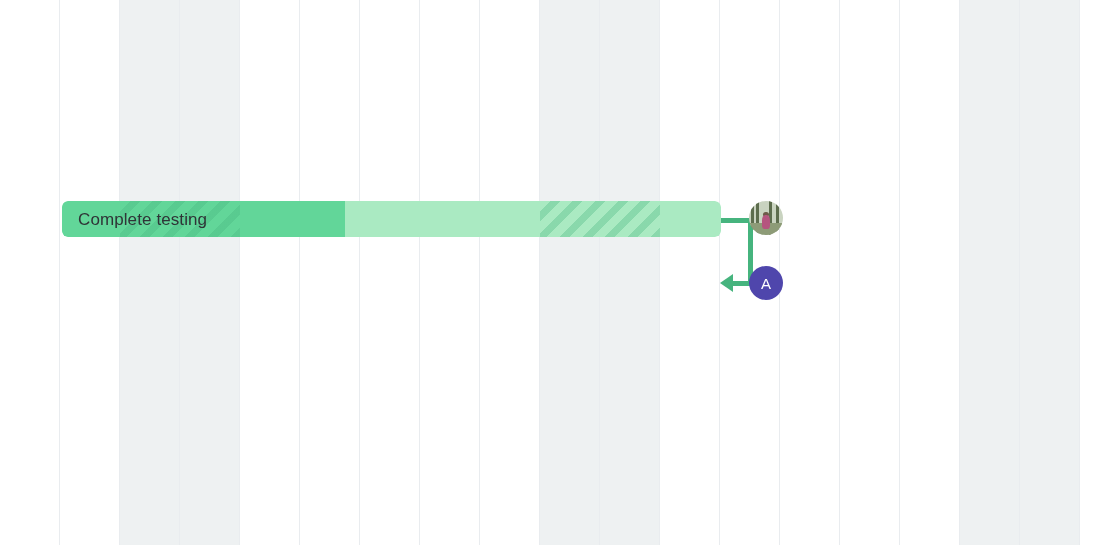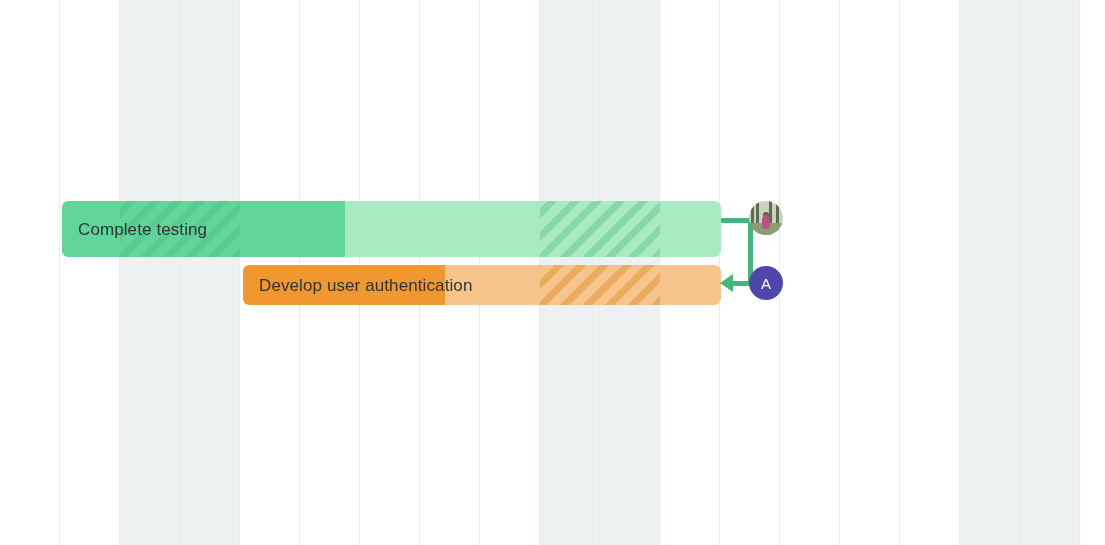--- a/index.html
+++ b/index.html
@@ -158,32 +158,26 @@
       <div class="grid-col" style="left: 720px; width: 60px;"></div>
       <div class="grid-col" style="left: 780px; width: 60px;"></div>
       <div class="grid-col" style="left: 840px; width: 60px;"></div>
       <div class="grid-col" style="left: 900px; width: 60px;"></div>
       <div class="grid-col weekend" style="left: 960px; width: 60px;"></div>
       <div class="grid-col weekend" style="left: 1020px; width: 60px;"></div>
       <div class="grid-col" style="left: 1080px; width: 60px;"></div>
     </div>
 
   <div id="bars-layer">
-      <div class="task-bar" style="left: 62px; top: 201px; width: 659px; height: 56px;">
+      <div class="task-bar" style="left: 62px; top: 201px; width: 659px; height: 36px;">
         <div class="bar-base" style="background: rgb(170, 234, 194);"></div>
         <div class="bar-progress" style="width: 283px; background: rgb(98, 214, 153);"></div>
         <div class="bar-hatch" style="left: 58px; width: 120px; background-image: repeating-linear-gradient(-45deg, rgba(70, 180, 126, 0.33) 0px, rgba(70, 180, 126, 0.33) 7px, transparent 7px, transparent 16px);"></div>
         <div class="bar-hatch" style="left: 478px; width: 120px; background-image: repeating-linear-gradient(-45deg, rgba(70, 180, 126, 0.33) 0px, rgba(70, 180, 126, 0.33) 7px, transparent 7px, transparent 16px);"></div>
         <span class="bar-label">Complete testing</span>
-      </div>
-      <div class="task-bar" style="left: 243px; top: 265px; width: 478px; height: 40px;">
-        <div class="bar-base" style="background: rgb(247, 196, 140);"></div>
-        <div class="bar-progress" style="width: 202px; background: rgb(240, 152, 47);"></div>
-        <div class="bar-hatch" style="left: 297px; width: 120px; background-image: repeating-linear-gradient(-45deg, rgba(214, 130, 30, 0.38) 0px, rgba(214, 130, 30, 0.38) 7px, transparent 7px, transparent 16px);"></div>
-        <span class="bar-label">Develop user authentication</span>
       </div>
     </div>
 
   <div id="links-layer">
       <div class="link-seg" style="left: 721px; top: 218px; width: 30px; height: 5px; background: rgb(70, 180, 126);"></div>
       <div class="link-seg" style="left: 748px; top: 218px; width: 5px; height: 66px; background: rgb(70, 180, 126);"></div>
       <div class="link-seg" style="left: 732px; top: 281px; width: 22px; height: 5px; background: rgb(70, 180, 126);"></div>
       <div class="link-arrow" style="left: 720px; top: 274px; border-right-color: rgb(70, 180, 126);"></div>
     </div>
 

